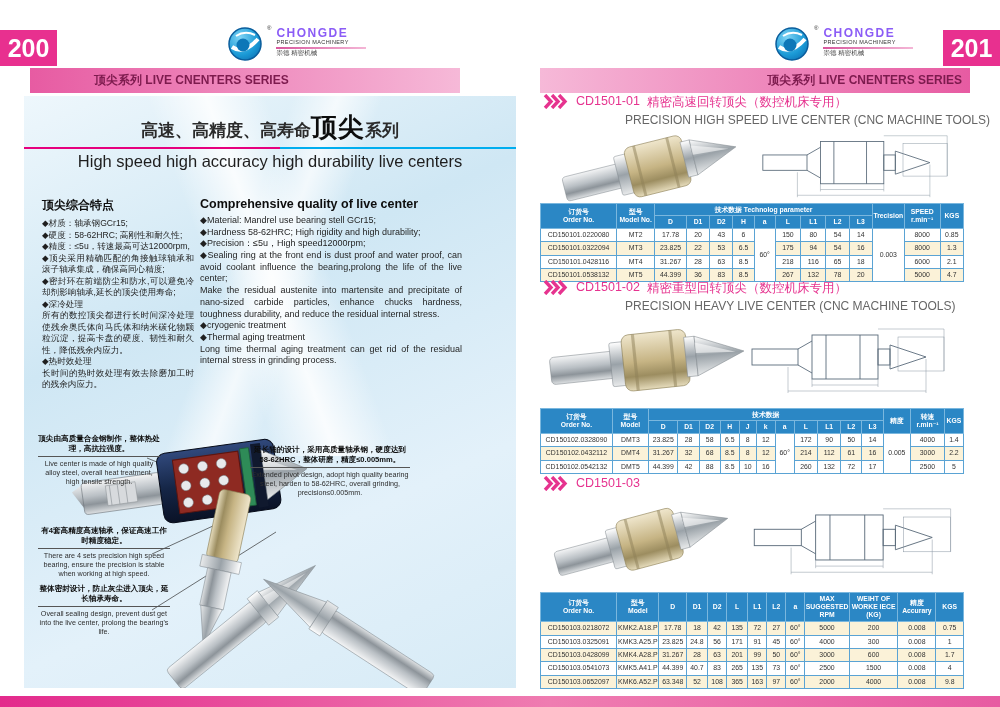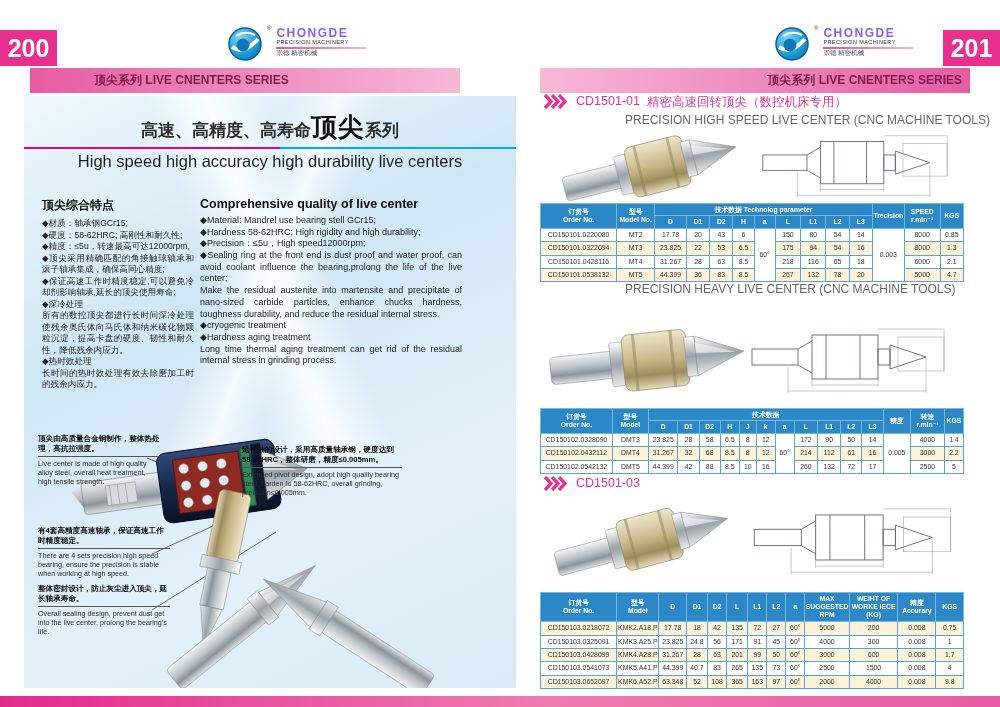--- a/index.html
+++ b/index.html
@@ -39,25 +39,25 @@
   #lp-underline{position:absolute;top:51px;left:0;width:100%;height:2px;z-index:2;
                 background:linear-gradient(90deg,#e6007e 0 52%,#00aeef 52% 100%);}
   #lp-sub{position:absolute;top:56px;left:0;width:100%;text-align:center;font-size:16.5px;color:#1e1e1e;z-index:2;}
   #feat-cn{position:absolute;left:18px;top:101px;width:152px;z-index:2;}
   #feat-en{position:absolute;left:176px;top:101px;width:262px;z-index:2;}
   .feat-head-cn{font-size:12px;font-weight:bold;color:#0d0d0d;margin-bottom:4px;}
   .feat-head-en{font-size:12.5px;font-weight:bold;color:#0d0d0d;margin-bottom:4px;}
   #feat-cn .li{font-size:8.6px;line-height:1.34;color:#1f1f1f;text-align:justify;}
   #feat-en .li{font-size:9px;line-height:1.3;color:#1f1f1f;text-align:justify;}
   #left-visual{position:absolute;left:0;top:318px;width:450px;height:274px;z-index:1;}
-  .callout{position:absolute;z-index:3;}
+  .callout{position:absolute;z-index:3;text-align:center;}
   .c-cn{font-size:7.6px;font-weight:bold;color:#0d0d0d;line-height:1.3;}
   .c-en{font-size:7.2px;color:#2e2e2e;line-height:1.25;margin-top:2px;border-top:1px solid #555;padding-top:2px;}
   #co1{left:14px;top:338px;width:122px;}
-  #co4{left:218px;top:349px;width:160px;}
+  #co4{left:218px;top:349px;width:160px;padding-left:8px;}
   #co2{left:14px;top:430px;width:132px;}
   #co3{left:14px;top:488px;width:132px;}
   
   .sec-head{position:absolute;left:543px;z-index:2;}
   #sh1{top:74px;} #sh2{top:260px;} #sh3{top:456px;}
   .sh-line1{display:flex;align-items:flex-start;gap:7px;}
   .sh-code,.sh-cn{font-size:12.5px;color:#e6338f;}
   .sh-line2{font-size:12px;color:#666;margin-left:82px;margin-top:2px;}
   .photo,.tdraw{position:absolute;}
   #ph1{left:555px;top:110px;} #dr1{left:745px;top:110px;}
@@ -187,37 +187,37 @@
     <div id="lp-underline"></div>
     <div id="lp-sub">High speed high accuracy high durability live centers</div>
 
     <div id="feat-cn">
       <div class="feat-head-cn">顶尖综合特点</div>
       <div>
           <div class="li">◆材质：轴承钢GCr15;</div>
           <div class="li">◆硬度：58-62HRC; 高刚性和耐久性;</div>
           <div class="li">◆精度：≤5u，转速最高可达12000rpm,</div>
           <div class="li">◆顶尖采用精确匹配的角接触球轴承和滚子轴承集成，确保高同心精度;</div>
-          <div class="li">◆保证高速工作时精度稳定,可以避免冷却剂影响轴承,延长的顶尖使用寿命;</div>
+          <div class="li">◆密封环在前端防尘和防水,可以避免冷却剂影响轴承,延长的顶尖使用寿命;</div>
           <div class="li">◆深冷处理</div>
           <div class="li">所有的数控顶尖都进行长时间深冷处理使残余奥氏体向马氏体和纳米碳化物颗粒沉淀，提高卡盘的硬度、韧性和耐久性，降低残余内应力。</div>
           <div class="li">◆热时效处理</div>
           <div class="li">长时间的热时效处理有效去除磨加工时的残余内应力。</div>
         </div>
     </div>
     <div id="feat-en">
       <div class="feat-head-en">Comprehensive quality of live center</div>
       <div>
           <div class="li">◆Material: Mandrel use bearing stell GCr15;</div>
           <div class="li">◆Hardness 58-62HRC; High rigidity and high durability;</div>
           <div class="li">◆Precision：≤5u，High speed12000rpm;</div>
           <div class="li">◆Sealing ring at the front end is dust proof and water proof, can avoid coolant influence the bearing,prolong the life of the live center;</div>
           <div class="li">Make the residual austenite into martensite and precipitate of nano-sized carbide particles, enhance chucks hardness, toughness durability, and reduce the residual internal stress.</div>
           <div class="li">◆cryogenic treatment</div>
-          <div class="li">◆Hardness aging treatment</div>
+          <div class="li">◆Thermal aging treatment</div>
           <div class="li">Long time thermal aging treatment can get rid of the residual internal stress in grinding process.</div>
         </div>
     </div>
 
     <svg id="left-visual" viewBox="0 0 450 274">
 
       <g stroke="#333" stroke-width="0.7">
         <line x1="123" y1="44" x2="192" y2="72"></line>
         <line x1="240" y1="62" x2="210" y2="84"></line>
         <line x1="128" y1="140" x2="215" y2="100"></line>
@@ -407,20 +407,31 @@
             <td>78</td>
             <td>20</td>
             <td>5000</td>
             <td>4.7</td>
           </tr>
         </tbody>
       </table>
     </div>
 
   <div class="sec-head" id="sh2">
+    <div class="sh-line1">
+      <svg width="26" height="15" viewBox="0 0 26 15">
+        <g fill="none" stroke="#e6338f" stroke-width="3.4">
+            <path d="M2 1 L8 7.5 L2 14"></path>
+            <path d="M9 1 L15 7.5 L9 14"></path>
+            <path d="M16 1 L22 7.5 L16 14"></path>
+          </g>
+      </svg>
+      <span class="sh-code">CD1501-02</span>
+      <span class="sh-cn">精密重型回转顶尖（数控机床专用）</span>
+    </div>
     <div class="sh-line2">PRECISION HEAVY LIVE CENTER  (CNC MACHINE TOOLS)</div>
   </div>
   <svg class="photo" id="ph2" width="210" height="86" viewBox="0 0 205 78">
     <use href="#sym-product" transform="rotate(-6 100 40) scale(1.02)"></use>
   </svg>
   <svg class="tdraw" id="dr2" width="230" height="75" viewBox="0 0 220 75">
     <use href="#sym-tdraw" transform="translate(8,0)"></use>
   </svg>
   <div class="tablewrap" id="tb2">
       <table>

